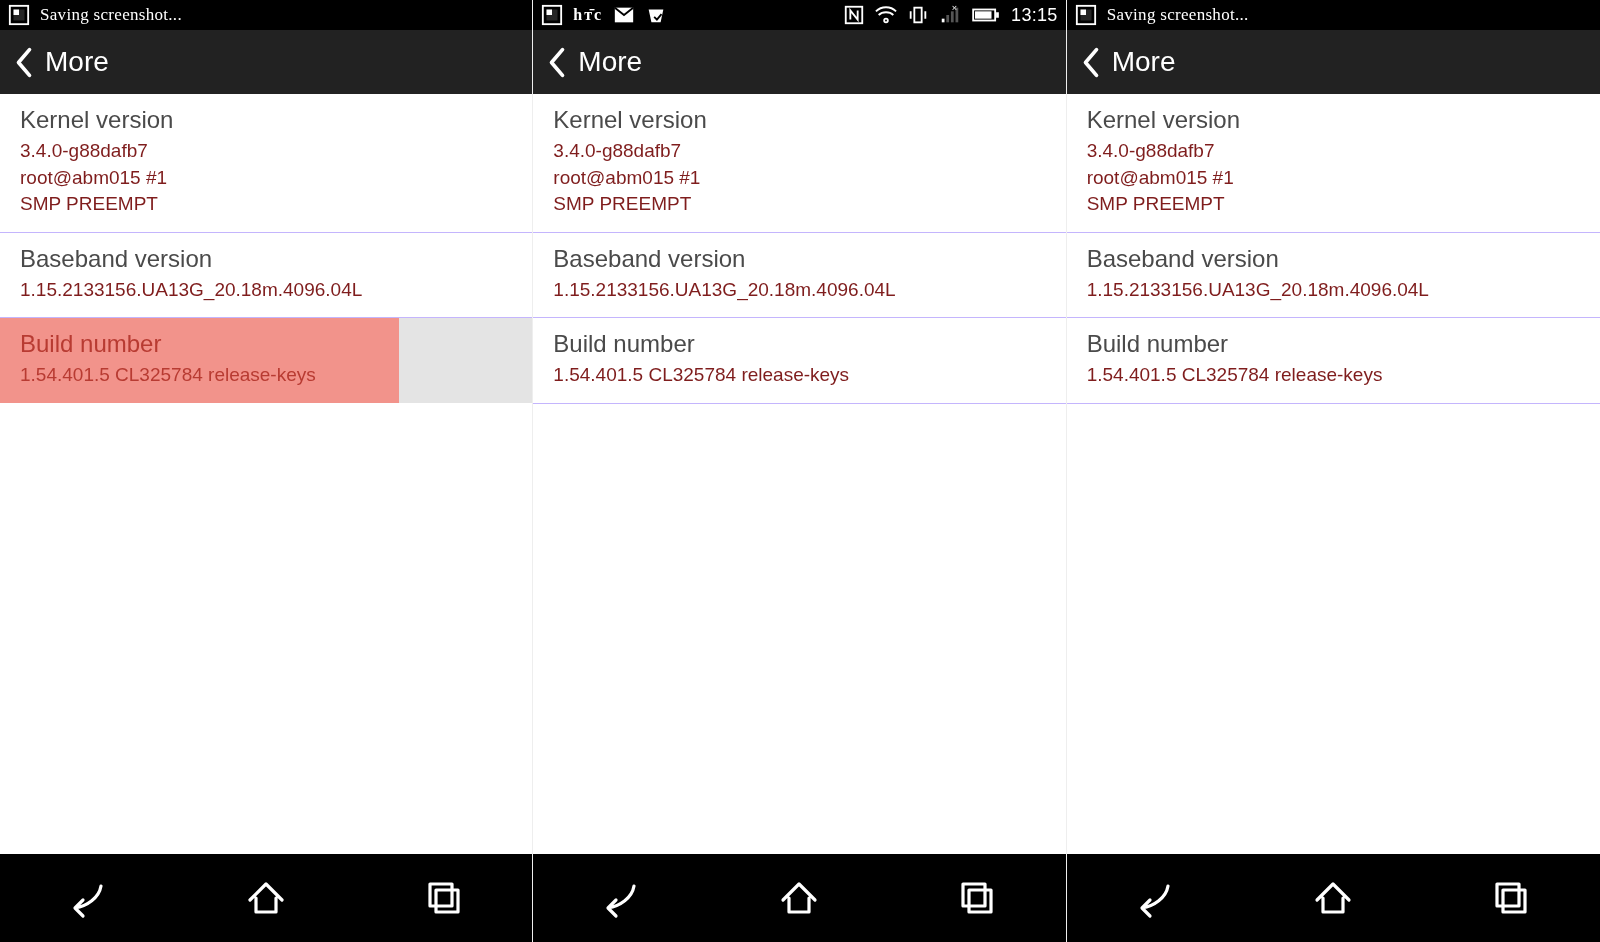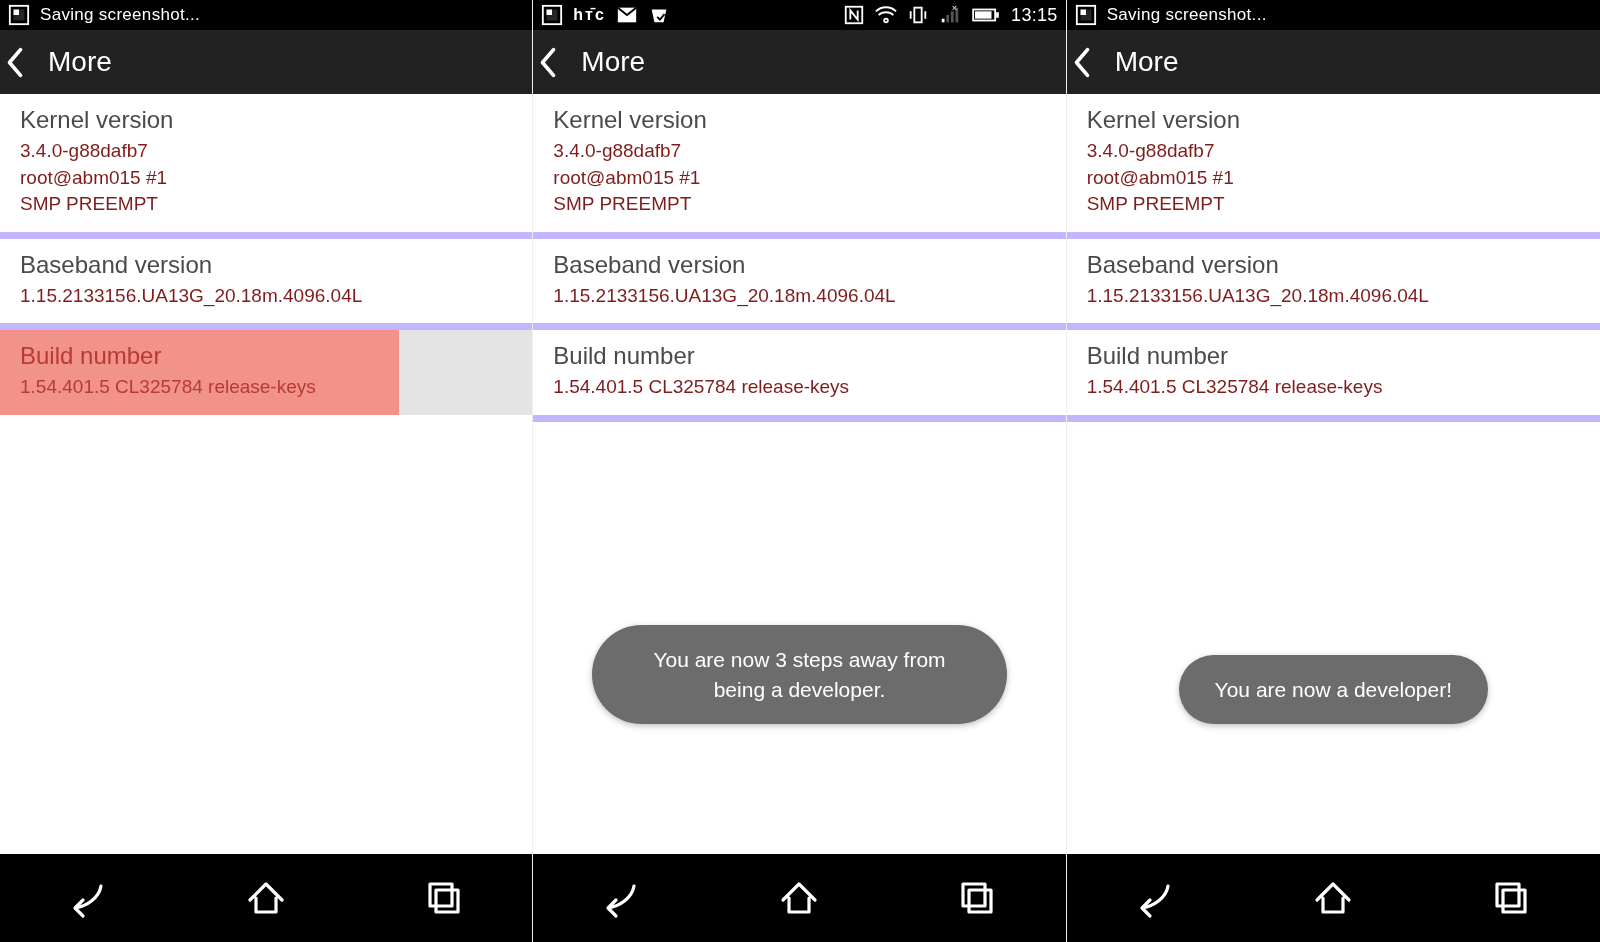--- a/index.html
+++ b/index.html
@@ -7,31 +7,31 @@
     .row3 { display: flex; width: 100%; height: 100%; }
     .phone { flex: 0 0 calc(100% / 3); display: flex; flex-direction: column; height: 100%; position: relative; background: #fff; border-right: 1px solid #eee; }
     .phone:last-child { border-right: none; }
 
     
     .statusbar { height: 30px; background: #000; color: #fff; display: flex; align-items: center; justify-content: space-between; font-size: 16px; padding: 0 8px; font-weight: 400; letter-spacing: .3px; }
     .status-left { display: flex; align-items: center; gap: 10px; }
     .status-right { display: flex; align-items: center; gap: 10px; }
     .sb-icon { display: inline-flex; align-items: center; justify-content: center; width: 22px; height: 22px; }
     .sb-icon svg { width: 100%; height: 100%; }
-    .sb-text { font-size: 17px; }
+    .sb-text { font-size: 17px; font-family: Liberation Serif, serif; }
     .sb-time { font-size: 18px; }
 
     
-    .titlebar { background: #222; color: #fff; height: 64px; display: flex; align-items: center; padding: 0 4px; gap: 22px; }
+    .titlebar { background: #222; color: #fff; height: 64px; display: flex; align-items: center; padding: 0 13px; gap: 10px; }
     .back-chevron { width: 22px; height: 36px; display: inline-flex; align-items: center; justify-content: center; cursor: pointer; }
     .title-text { font-size: 28px; font-weight: 300; }
 
     
     .list { flex: 1; display: flex; flex-direction: column; position: relative; }
-    .item { padding: 12px 20px 14px; border-bottom: 7px solid #c4b5fd; }
+    .item { padding: 12px 20px 14px; border-bottom: 1px solid #c4b5fd; }
     .item-title { color: #4a4a4a; font-size: 24px; font-weight: 400; margin-bottom: 4px; }
     .item-sub { color: #7f1d1d; font-size: 19px; line-height: 1.4; }
     
     .highlight-area { background: #e4e4e4; padding: 0; }
     .highlight-inner { background: #f2938b; padding: 12px 20px 14px; width: 75%; }
 
     
     .toast-wrap { position: absolute; left: 0; right: 0; bottom: 130px; display: flex; justify-content: center; pointer-events: none; }
     .toast { background: #6c6c6c; color: #fff; border-radius: 999px; padding: 20px 36px; font-size: 21px; line-height: 1.4; max-width: 78%; text-align: center; box-shadow: 0 2px 6px rgba(0,0,0,.25); }
 
@@ -191,23 +191,20 @@
       </div>
       <div class="item">
         <div class="item-title">Baseband version</div>
         <div class="item-sub">1.15.2133156.UA13G_20.18m.4096.04L</div>
       </div>
       <div class="item">
         <div class="item-title">Build number</div>
         <div class="item-sub">1.54.401.5 CL325784 release-keys</div>
       </div>
 
-      <div class="toast-wrap">
-        <div class="toast">You are now 3 steps away from being a developer.</div>
-      </div>
     </div>
 
     <div class="navbar">
       <span class="nav-btn">
         <svg viewBox="0 0 48 48">
             <path d="M36 12c-2 12-14 20-26 22l8-8m-8 8 8 8"></path>
           </svg>
       </span>
       <span class="nav-btn">
         <svg viewBox="0 0 48 48">
@@ -256,23 +253,20 @@
       </div>
       <div class="item">
         <div class="item-title">Baseband version</div>
         <div class="item-sub">1.15.2133156.UA13G_20.18m.4096.04L</div>
       </div>
       <div class="item">
         <div class="item-title">Build number</div>
         <div class="item-sub">1.54.401.5 CL325784 release-keys</div>
       </div>
 
-      <div class="toast-wrap">
-        <div class="toast">You are now a developer!</div>
-      </div>
     </div>
 
     <span class="watermark">one Arena</span>
 
     <div class="navbar">
       <span class="nav-btn">
         <svg viewBox="0 0 48 48">
             <path d="M36 12c-2 12-14 20-26 22l8-8m-8 8 8 8"></path>
           </svg>
       </span>

